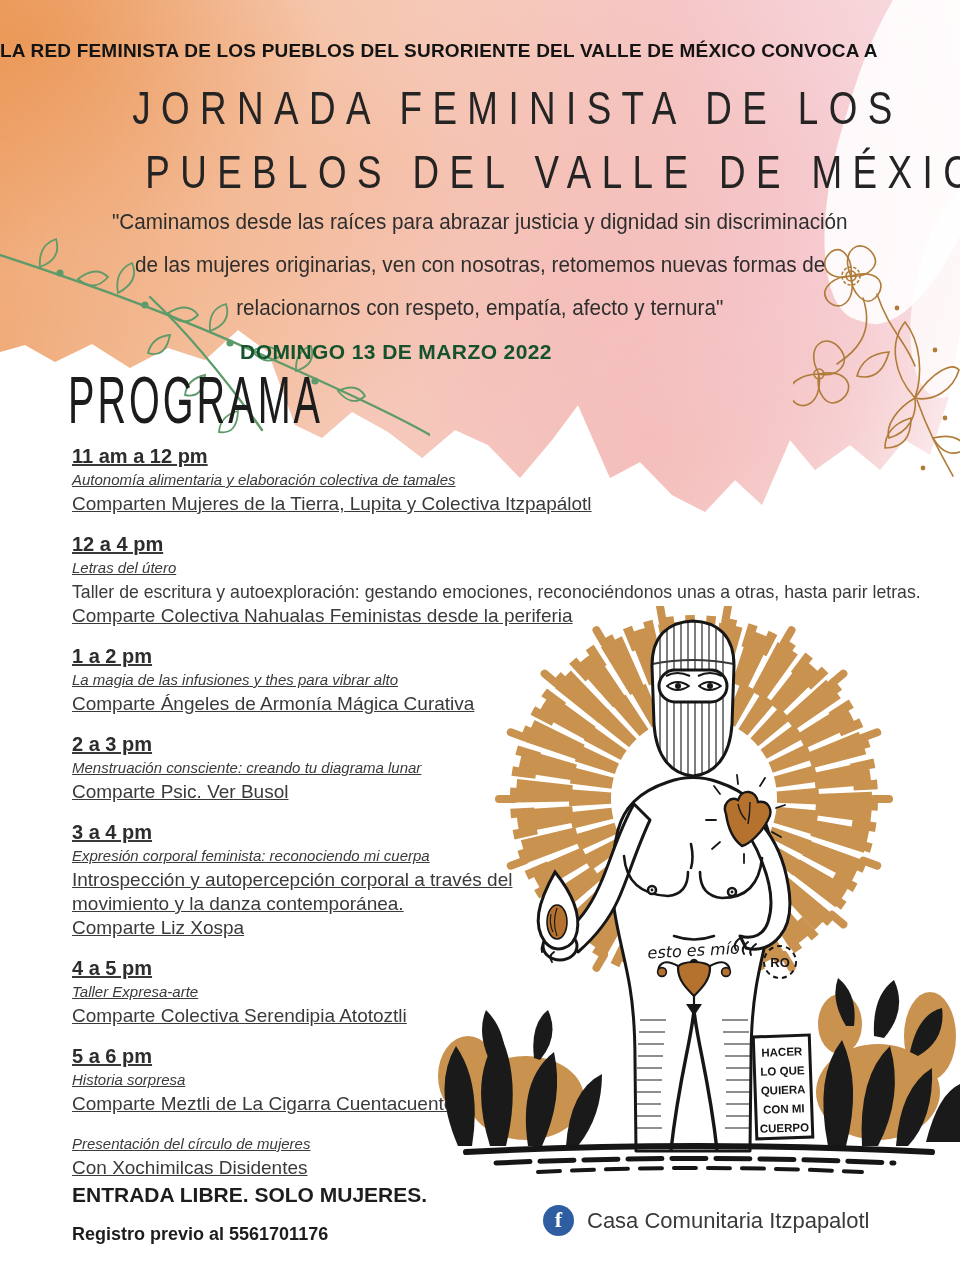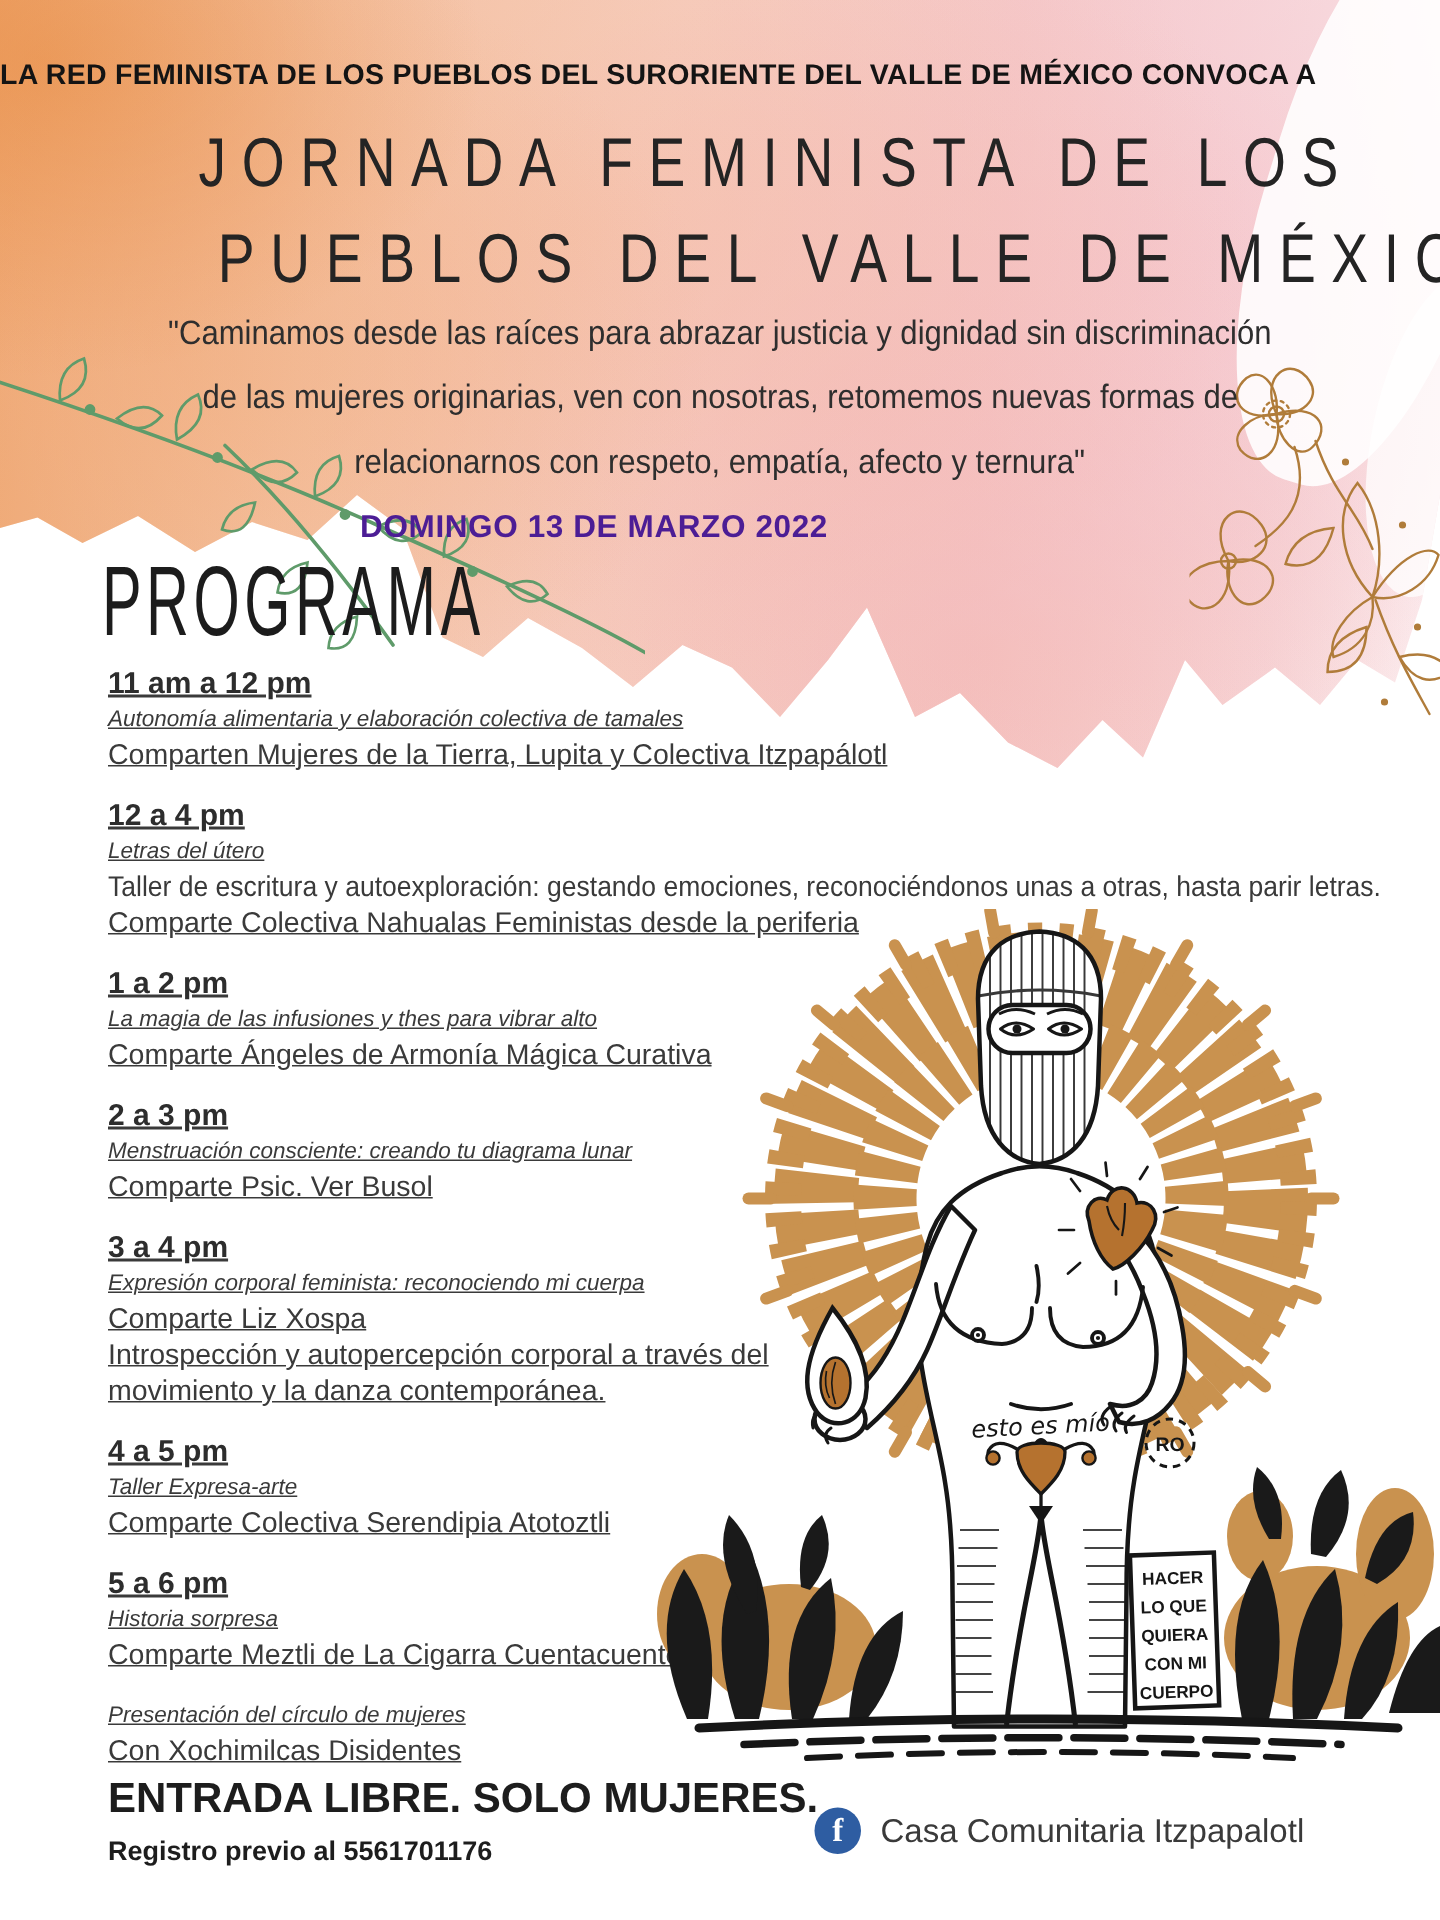--- a/index.html
+++ b/index.html
@@ -49,40 +49,40 @@
     display:inline-block; font-size:46px; letter-spacing:13px;
     transform:scaleX(.80); transform-origin:center;
   }
   .quote { position:absolute; left:0; top:200px; width:960px; text-align:center; color:#2e2e2e; }
   .quote .qline { display:block; height:43px; line-height:43px; white-space:nowrap; }
   .quote .qline > span {
     display:inline-block; font-size:22.5px; transform:scaleX(.92); transform-origin:center;
   }
   .date-line {
     position:absolute; left:0; top:340px; width:792px; text-align:center;
-    font-size:21px; font-weight:bold; color:#4c1d95; letter-spacing:.4px;
+    font-size:21px; font-weight:bold; color:#14532d; letter-spacing:.4px;
   }
   .programa {
     position:absolute; left:68px; top:362px; white-space:nowrap;
   }
   .programa > span {
     display:inline-block; font-size:66px; letter-spacing:5px; color:#1c1c1c;
     transform:scaleX(.60); transform-origin:left center;
   }
   
   .program { position:absolute; left:72px; top:444px; width:845px;text-decoration:underline; }
   .pitem { margin-bottom:16px; }
   .ptime { font-size:20px; font-weight:bold; color:#2d2d2d; line-height:24px; }
   .ptitle { font-size:15px; font-style:italic; color:#3a3a3a; line-height:24px; }
   .pline { font-size:19px; color:#3a3a3a; line-height:24px; }
   .pline.squeeze { display:inline-block; white-space:nowrap; transform:scaleX(.93); transform-origin:left center; }
   .pline.narrow { max-width:478px; }
   
   .entry {
-    position:absolute; left:72px; top:1183px; font-size:28px; font-weight:bold; color:#1d1d1d;
+    position:absolute; left:72px; top:1183px; font-size:21px; font-weight:bold; color:#1d1d1d;
   }
   .registration {
     position:absolute; left:72px; top:1224px; font-size:18px; font-weight:bold; color:#1d1d1d;
   }
   .fb-row {
     position:absolute; left:543px; top:1205px; display:flex; align-items:center; gap:13px;
   }
   .fb-icon {
     width:31px; height:31px; border-radius:50%; background:#2e5da2;
     color:#ffffff; font-size:22px; font-weight:bold; text-align:center; line-height:30px;
@@ -202,22 +202,22 @@
 
     <div class="pitem">
       <div class="ptime">2 a 3 pm</div>
       <div class="ptitle">Menstruación consciente: creando tu diagrama lunar</div>
       <div class="pline">Comparte Psic. Ver Busol</div>
     </div>
 
     <div class="pitem">
       <div class="ptime">3 a 4 pm</div>
       <div class="ptitle">Expresión corporal feminista: reconociendo mi cuerpa</div>
+      <div class="pline narrow">Introspección y autopercepción corporal a través del movimiento y la danza contemporánea.</div>
       <div class="pline">Comparte Liz Xospa</div>
-      <div class="pline narrow">Introspección y autopercepción corporal a través del movimiento y la danza contemporánea.</div>
     </div>
 
     <div class="pitem">
       <div class="ptime">4 a 5 pm</div>
       <div class="ptitle">Taller Expresa-arte</div>
       <div class="pline">Comparte Colectiva Serendipia Atotoztli</div>
     </div>
 
     <div class="pitem">
       <div class="ptime">5 a 6 pm</div>

